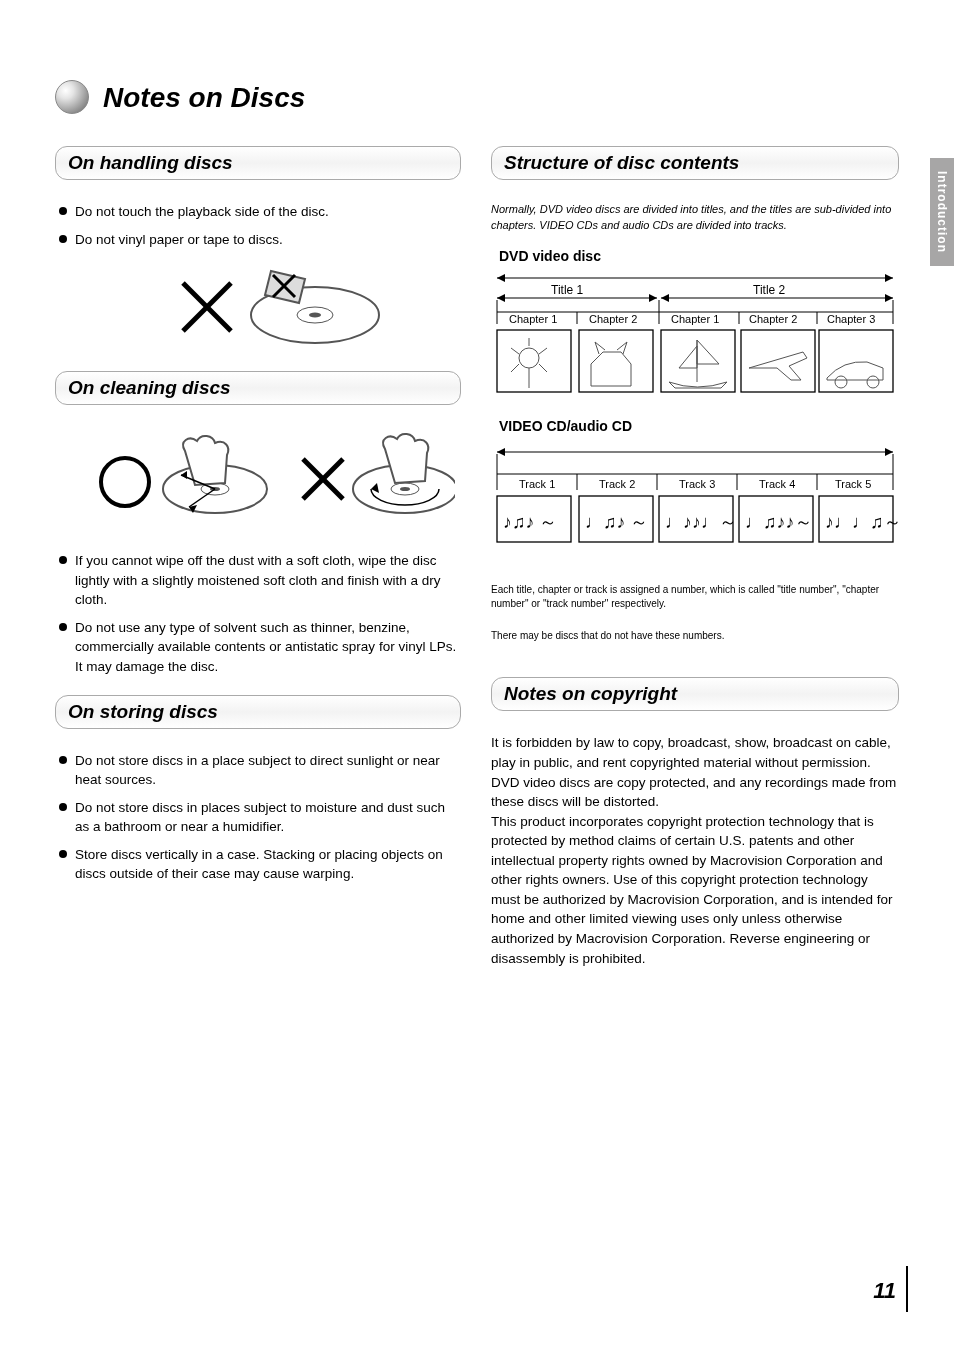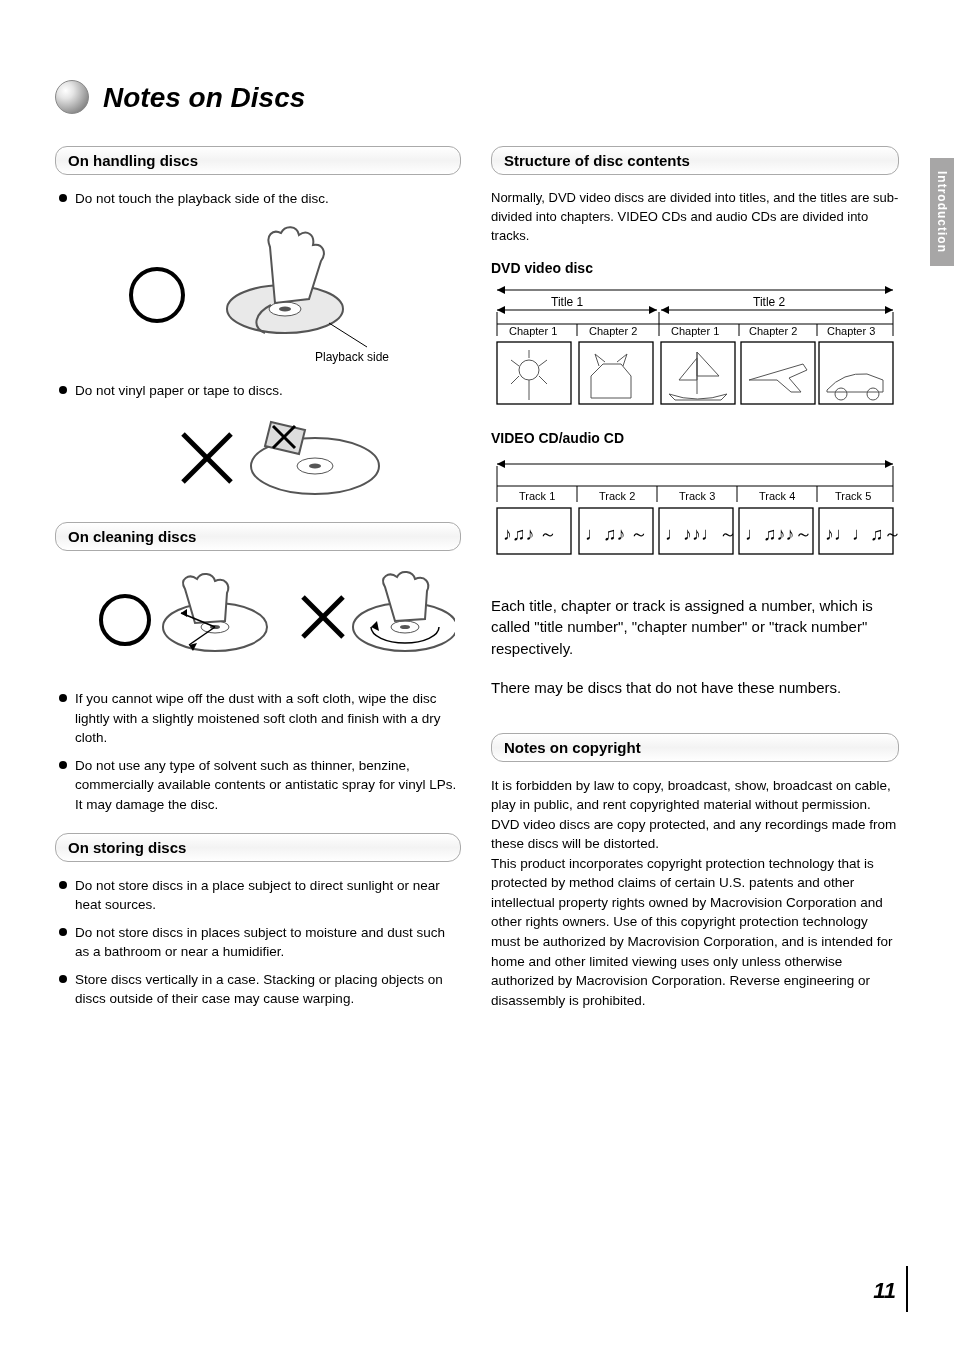--- a/index.html
+++ b/index.html
@@ -4,32 +4,32 @@
 <style>
   * { box-sizing: border-box; margin: 0; padding: 0; }
   html, body { width: 954px; height: 1348px; background: #fff; font-family: Arial, Helvetica, sans-serif; color: #000; }
   .page { position: relative; width: 954px; height: 1348px; padding: 80px 55px 40px 55px; }
   .side-tab { position: absolute; right: 0; top: 158px; width: 24px; height: 108px; background: #a7a6a6; color: #fff; font-size: 12px; font-weight: bold; writing-mode: vertical-rl; text-orientation: mixed; display: flex; align-items: center; justify-content: center; letter-spacing: 1px; }
   .title-row { display: flex; align-items: flex-end; gap: 14px; margin-bottom: 22px; }
   .bullet-sphere { width: 34px; height: 34px; border-radius: 50%; background: radial-gradient(circle at 30% 30%, #fff 0%, #e5e5e5 25%, #b0b0b0 55%, #7a7a7a 85%, #555 100%); border: 1px solid #888; flex: none; }
   h1 { font-size: 28px; font-weight: bold; font-style: italic; }
   .cols { display: flex; gap: 30px; }
   .col { width: 410px; }
-  .section-bar { border: 1px solid #aaa; border-radius: 12px; padding: 5px 12px; background: linear-gradient(#fff,#f3f3f3,#fff); font-weight: bold; font-size: 15px; margin: 10px 0 14px 0; }
+  .section-bar { border: 1px solid #aaa; border-radius: 12px; padding: 5px 12px; background: linear-gradient(#fff,#f3f3f3,#fff); font-weight: bold; font-size: 19px; margin: 10px 0 22px 0; font-style: italic; }
   ul.bul { list-style: none; padding-left: 4px; }
   ul.bul > li { position: relative; padding-left: 16px; font-size: 13.5px; line-height: 1.45; margin-bottom: 8px; }
   ul.bul > li::before { content: ""; position: absolute; left: 0; top: 5px; width: 8px; height: 8px; background: #000; border-radius: 50%; }
   .fig { margin: 6px 0 14px 0; }
   .fig svg { display: block; }
-  .intro { font-size: 13px; line-height: 1.45; margin-bottom: 4px; }
-  .sub-h { font-weight: bold; font-size: 14px; margin: 14px 0 4px 0; }
+  .intro { font-size: 11px; line-height: 1.45; margin-bottom: 4px; font-style: italic; }
+  .sub-h { font-weight: bold; font-size: 14px; margin: 14px 0 4px 8px; }
   .diagram { margin: 4px 0 8px 0; }
   .diag-svg { width: 408px; height: 132px; }
   .music-svg { width: 408px; height: 124px; }
-  .ex-note { font-size: 15px; line-height: 1.45; margin-top: 17px; }
+  .ex-note { font-size: 10px; line-height: 1.45; margin-top: 17px; }
   .right-lower-title { margin-top: 34px; }
   .right-lower-body { font-size: 13.5px; line-height: 1.45; }
   .page-num { position: absolute; bottom: 44px; right: 58px; font-size: 22px; font-weight: bold; font-style: italic; }
   .page-num-bar { position: absolute; bottom: 36px; right: 46px; width: 2px; height: 46px; background: #000; }
 </style>
 </head>
 <body>
 
 <div class="page">
 
@@ -42,36 +42,20 @@
 
   <div class="cols">
 
     <div class="col">
 
       <div class="section-bar">On handling discs</div>
       <ul class="bul">
         <li>Do not touch the playback side of the disc.</li>
       </ul>
 
-      <div class="fig" style="padding-left:60px;">
-        <svg width="290" height="150" viewBox="0 0 290 150">
-
-          <circle cx="42" cy="78" r="26" fill="none" stroke="#000" stroke-width="4"></circle>
-
-          <ellipse cx="170" cy="92" rx="58" ry="24" fill="#e9e9e9" stroke="#555" stroke-width="2"></ellipse>
-          <ellipse cx="170" cy="92" rx="16" ry="7" fill="#fff" stroke="#555"></ellipse>
-          <ellipse cx="170" cy="92" rx="6" ry="2.5" fill="#555"></ellipse>
-
-          <path d="M155 30 C150 18,158 12,166 16 C170 8,182 8,184 18 C192 12,200 18,198 28 C208 26,212 36,206 44 L194 82 L160 86 Z" fill="#fff" stroke="#555" stroke-width="2"></path>
-          <path d="M156 88 C140 96,136 110,150 116" fill="none" stroke="#555" stroke-width="2"></path>
-
-          <line x1="214" y1="106" x2="252" y2="130" stroke="#000" stroke-width="1"></line>
-          <text x="200" y="144" font-size="12">Playback side</text>
-        </svg>
-      </div>
 
       <ul class="bul">
         <li>Do not vinyl paper or tape to discs.</li>
       </ul>
 
       <div class="fig" style="padding-left:120px;">
         <svg width="220" height="100" viewBox="0 0 220 100">
 
           <line x1="8" y1="26" x2="56" y2="74" stroke="#000" stroke-width="5"></line>
           <line x1="56" y1="26" x2="8" y2="74" stroke="#000" stroke-width="5"></line>

